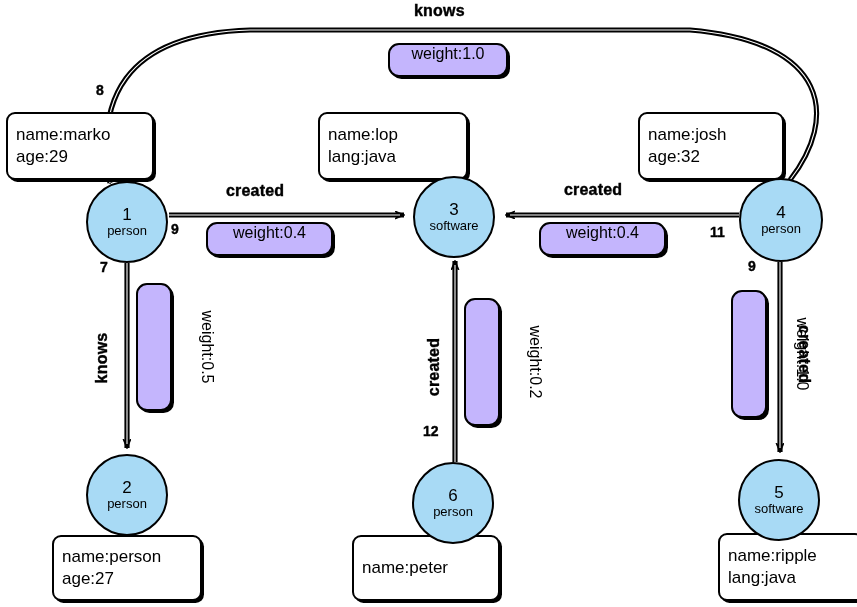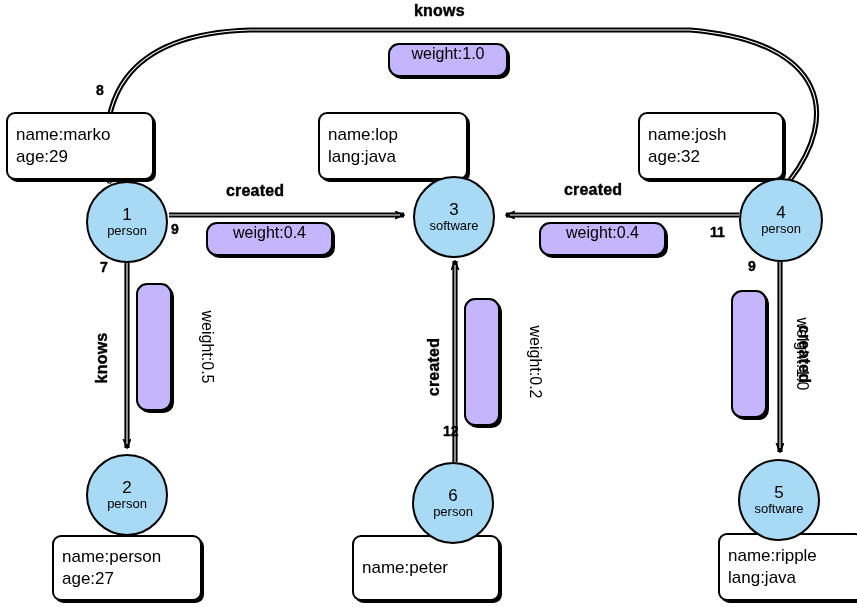--- a/index.html
+++ b/index.html
@@ -97,21 +97,21 @@
 
   <div class="etype rot" style="left:405px;top:358px;transform:rotate(-90deg);">created</div>
 
   <div class="etype rot" style="left:775px;top:345px;transform:rotate(90deg);">created</div>
 
   <div class="eid" style="left:96px;top:82px;">8</div>
   <div class="eid" style="left:171px;top:221px;">9</div>
   <div class="eid" style="left:100px;top:259px;">7</div>
   <div class="eid" style="left:710px;top:224px;">11</div>
   <div class="eid" style="left:748px;top:258px;">9</div>
-  <div class="eid" style="left:423px;top:423px;margin-left:20px;">12</div>
+  <div class="eid" style="left:423px;top:423px;">12</div>
 
   <div class="wbox" style="left:388px;top:43px;width:120px;height:34px;">
     <span>weight:1.0</span>
   </div>
 
   <div class="wbox" style="left:206px;top:222px;width:127px;height:34px;">
     <span>weight:0.4</span>
   </div>
 
   <div class="wbox" style="left:539px;top:222px;width:127px;height:34px;">

